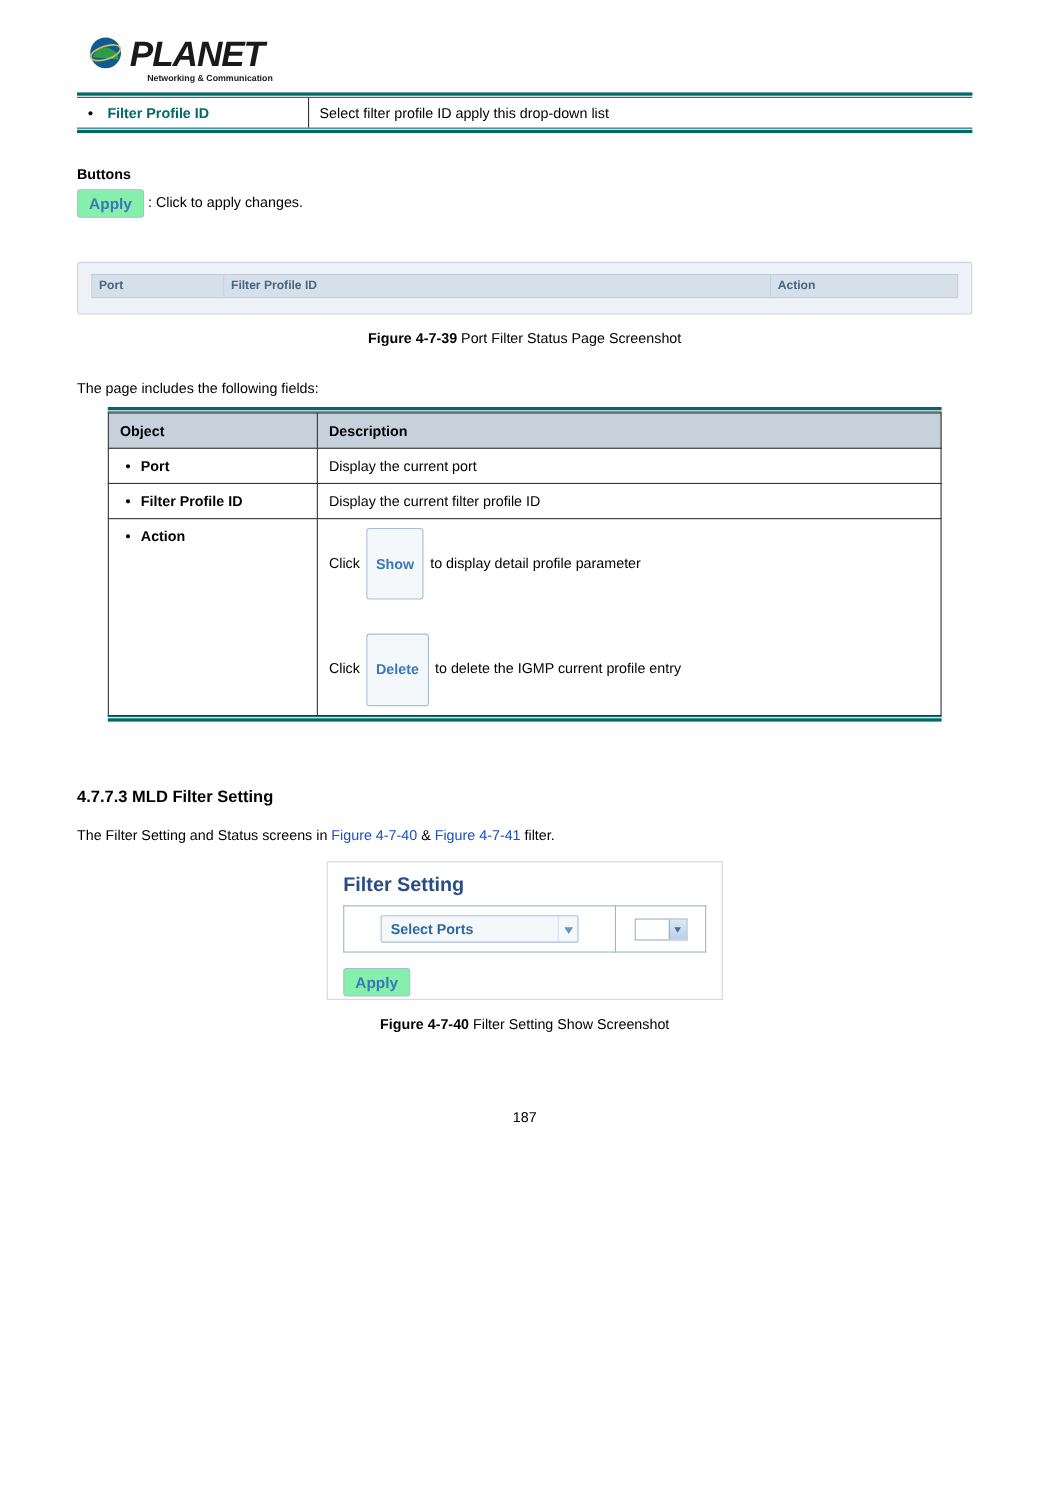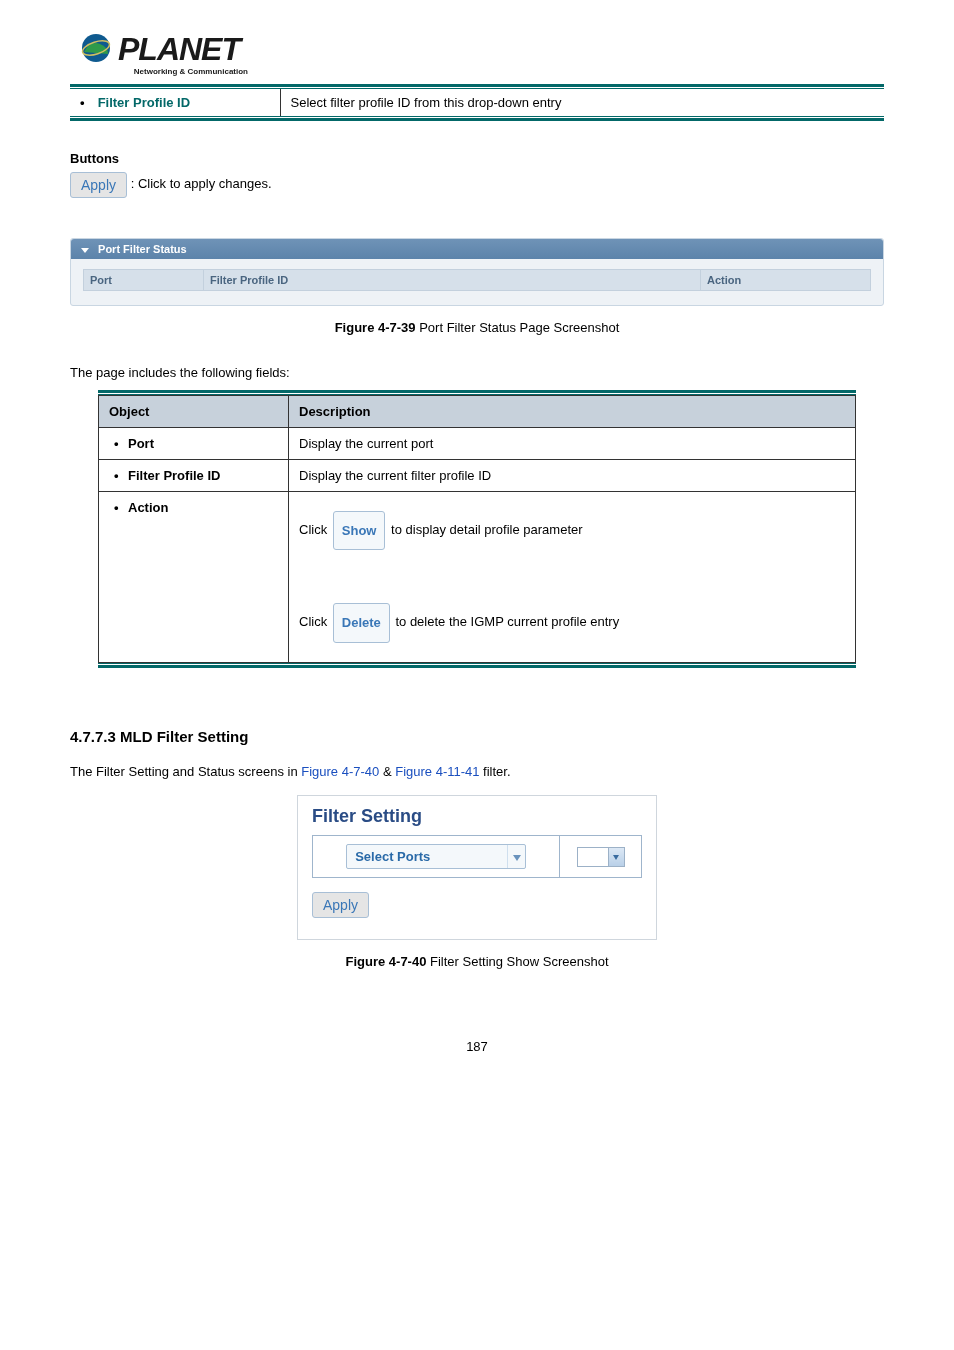--- a/index.html
+++ b/index.html
@@ -69,39 +69,39 @@
   .param-left .link { color: #036868; }
   .section-label {
     font-weight: bold;
     font-size: 13px;
     margin-top: 30px;
     margin-bottom: 6px;
   }
   .apply-btn {
     display: inline-block;
     border: 1px solid #a8bfd6;
-    background: #e5e5e5;
+    background: #86efac;
     color: #3a77b7;
-    font-weight: normal;
+    font-weight: bold;
     font-size: 14px;
     padding: 4px 10px;
     border-radius: 3px;
     vertical-align: middle;
   }
   .btn-show, .btn-delete {
     display: inline-block;
     border: 1px solid #a8bfd6;
     background: #f4f8fb;
     color: #3a77b7;
     font-weight: bold;
     font-size: 13px;
-    padding: 3px 8px;
+    padding: 16px 8px;
     border-radius: 3px;
     vertical-align: middle;
-    margin: 11px 2px;
+    margin: 0 2px;
   }
   .panel {
     margin-top: 40px;
     border: 1px solid #c9d6e2;
     background: #eef2f6;
     padding: 0 0 14px 0;
     border-radius: 3px;
   }
   .panel-header {
     background: linear-gradient(#6f93b7, #5c83aa);
@@ -191,21 +191,21 @@
     margin-top: 60px;
     margin-bottom: 18px;
   }
   .body-text { font-size: 13px; line-height: 1.4; }
   .body-text .lnk { color: #1a4fbf; }
   .filter-box {
     width: 360px;
     margin: 14px auto 10px;
     border: 1px solid #cfd6dd;
     background: #fff;
-    padding: 10px 14px 21px;
+    padding: 10px 14px 2px;
   }
   .filter-title {
     color: #2a4c85;
     font-weight: bold;
     font-size: 18px;
     margin-bottom: 8px;
   }
   .inner-table {
     width: 100%;
     border-collapse: collapse;
@@ -300,37 +300,33 @@
 </div>
 
 <div class="dbl-rule"></div>
 <table class="param-table">
   <tbody>
       <tr>
     <td class="param-left">
       <span class="bullet">•</span>
       <span class="link">Filter Profile ID</span>
     </td>
-    <td>Select filter profile ID from this drop-down entry</td>
+    <td>Select filter profile ID apply this drop-down list</td>
   </tr>
 </tbody>
   </table>
 <div class="dbl-rule" style="border-top:1px solid #036868;border-bottom:3px solid #036868;"></div>
 
 <div class="section-label">Buttons</div>
 <div>
   <span class="apply-btn">Apply</span>
   <span>: Click to apply changes.</span>
 </div>
 
 <div class="panel">
-  <div class="panel-header">
-    <span class="chev"></span>
-    <span>Port Filter Status</span>
-  </div>
   <div class="panel-body">
     <table class="status-table">
       <tbody>
           <tr>
         <th class="col-port">Port</th>
         <th>Filter Profile ID</th>
         <th class="col-action">Action</th>
       </tr>
     </tbody>
       </table>
@@ -373,21 +369,21 @@
     </tr>
   </tbody>
     </table>
   <div class="dbl-rule-lower"></div>
 </div>
 
 <div class="subsection">
   <span>4.7.7.3 </span><span>MLD Filter Setting</span>
 </div>
 <div class="body-text">
-  <span>The Filter Setting and Status screens in </span><span class="lnk">Figure 4-7-40</span><span> &amp; </span><span class="lnk">Figure 4-11-41</span><span> filter.</span>
+  <span>The Filter Setting and Status screens in </span><span class="lnk">Figure 4-7-40</span><span> &amp; </span><span class="lnk">Figure 4-7-41</span><span> filter.</span>
 </div>
 
 <div class="filter-box">
   <div class="filter-title">Filter Setting</div>
   <table class="inner-table">
     <tbody>
     <tr>
       <td>
         <span class="select-ports">
           <span class="sp-label">Select Ports</span>

